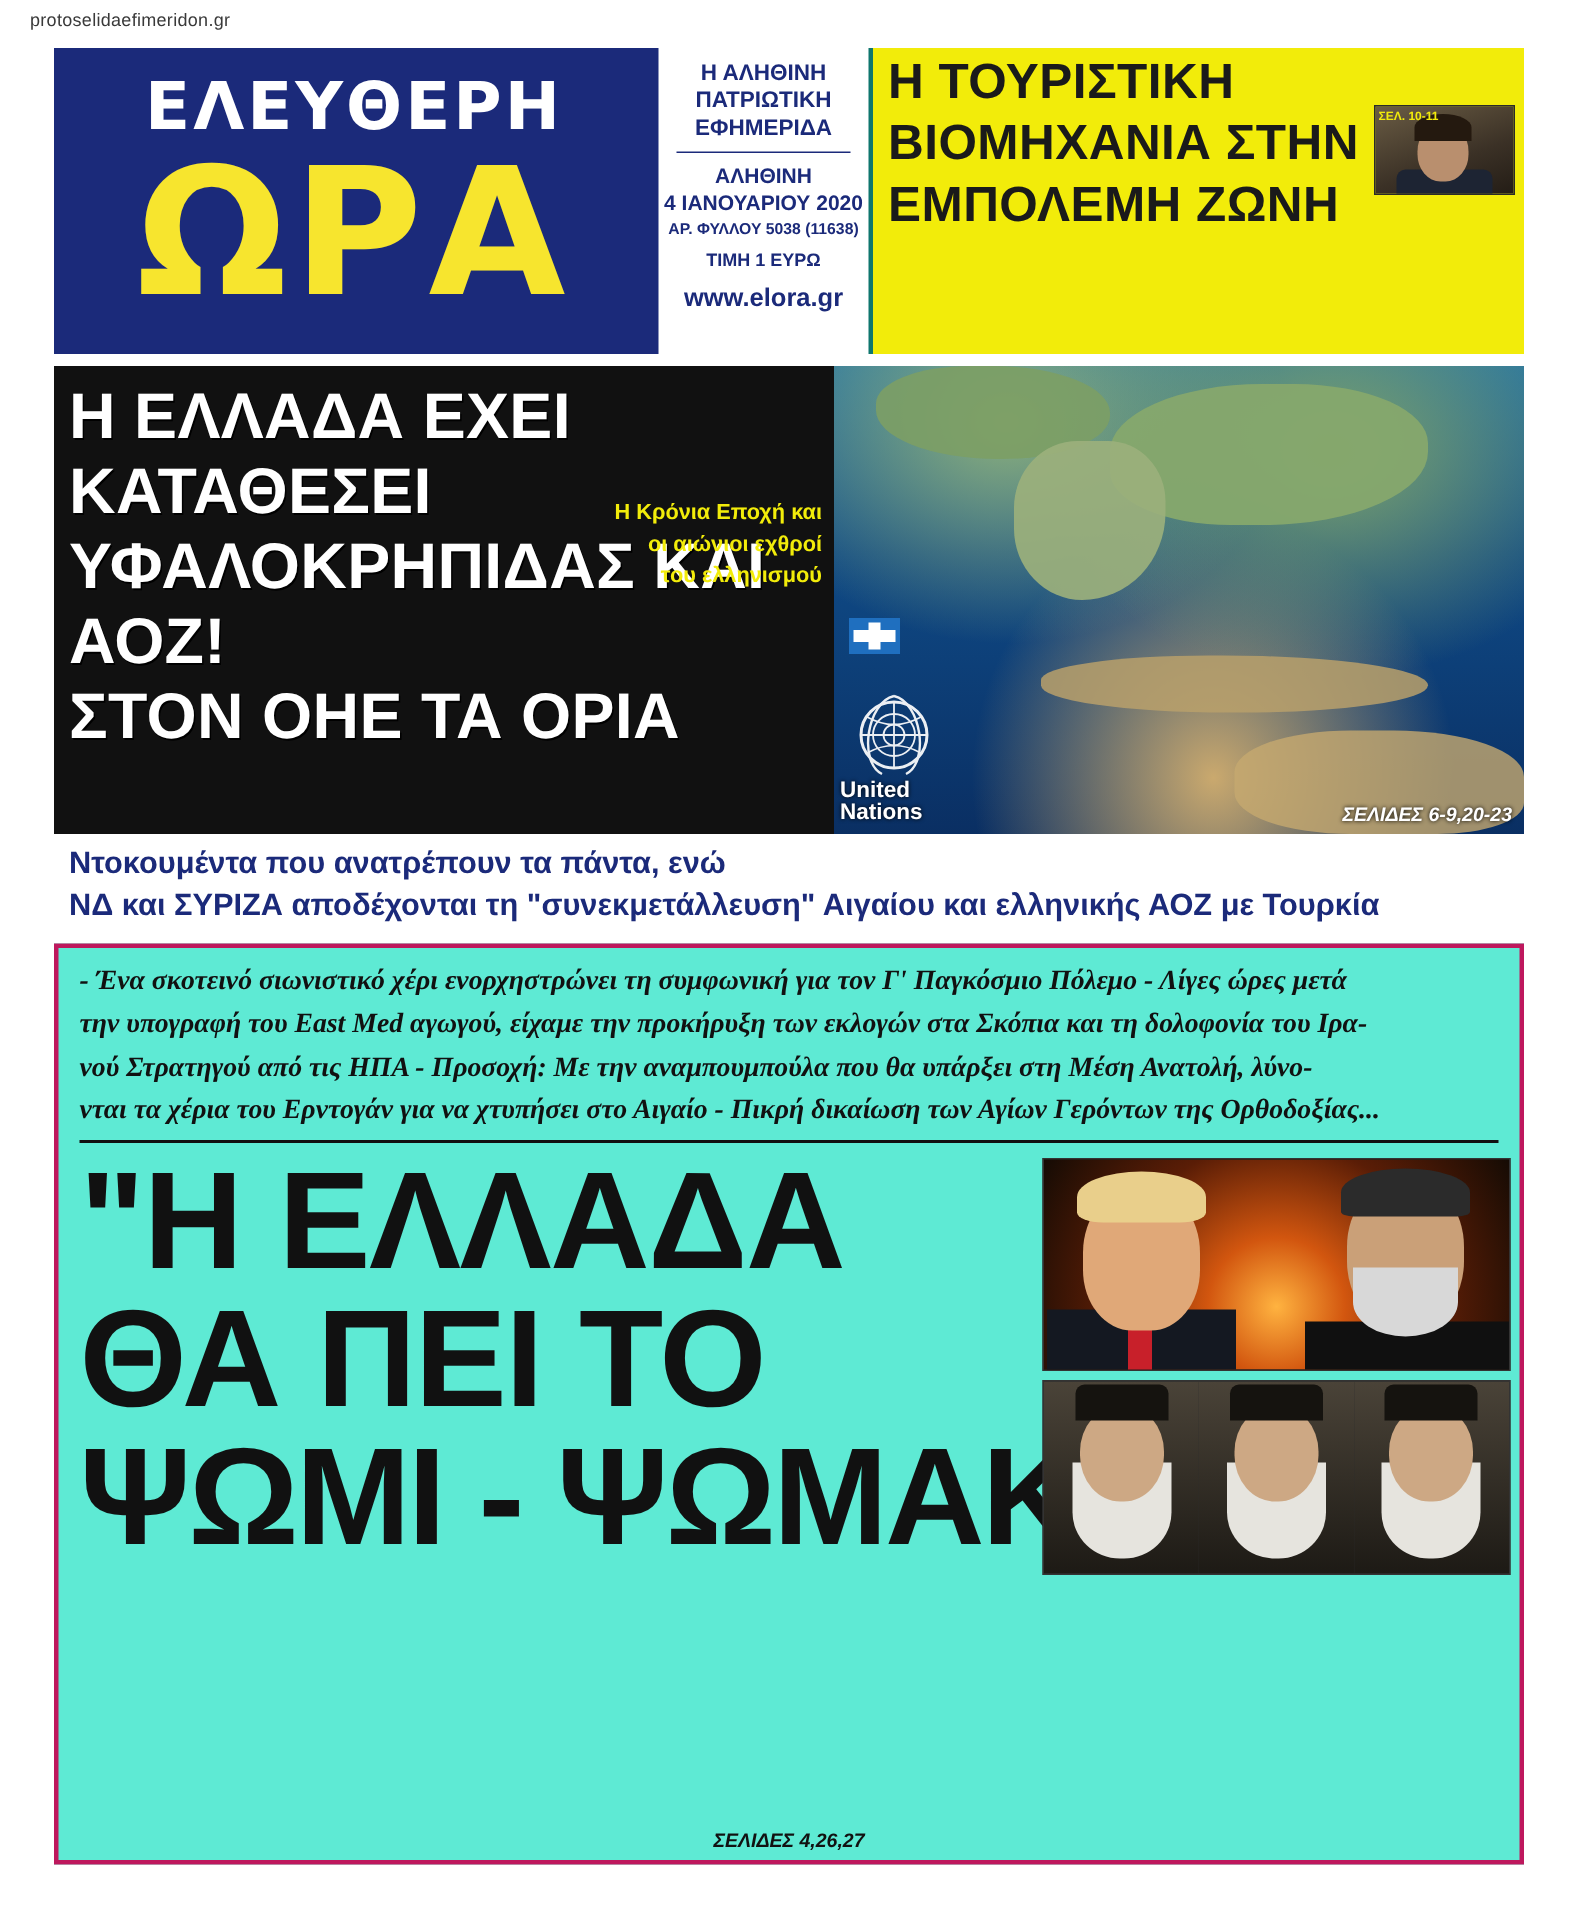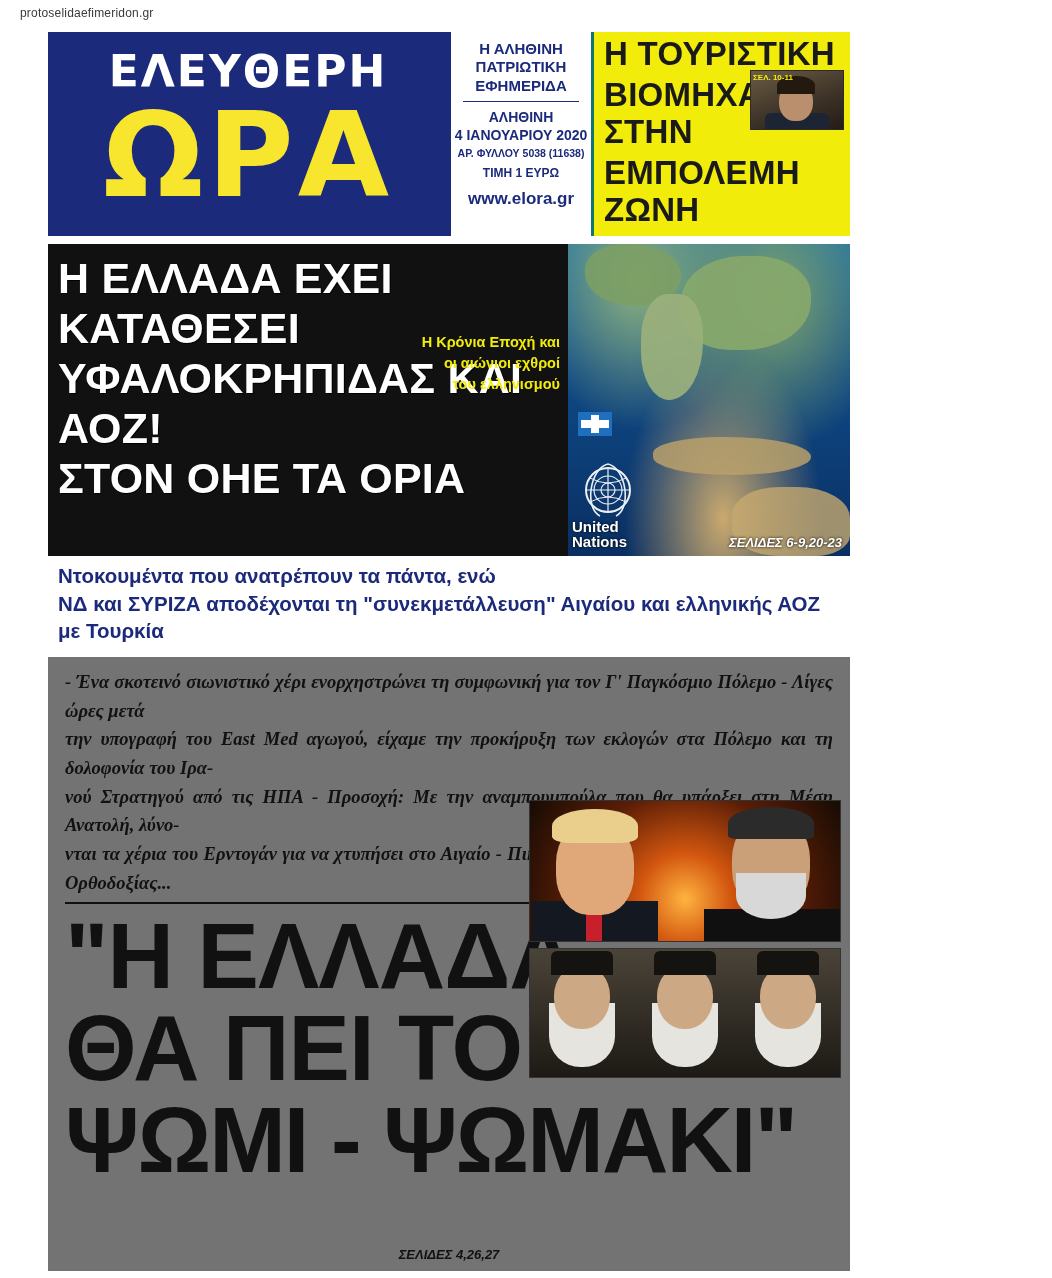--- a/index.html
+++ b/index.html
@@ -1,20 +1,20 @@
 <!DOCTYPE html>
 <html><head>
 <meta charset="utf-8">
 <style>
   html,body{margin:0;padding:0;background:#ffffff;}
   body{width:1052px;height:1278px;font-family:"Liberation Sans",sans-serif;overflow:hidden;position:relative;}
 
   .watermark{position:absolute;left:20px;top:6px;font-size:12px;color:#3a3a3a;font-family:"Liberation Sans",sans-serif;letter-spacing:0.2px;}
 
-  .page{position:absolute;left:48px;top:32px;width:802px;height:1216px;background:#ffffff;}
+  .page{position:absolute;left:36px;top:32px;width:980px;height:1216px;background:#ffffff;}
 
   
   .masthead{display:flex;height:204px;}
   .logo-box{width:400px;background:#1b2a7a;position:relative;overflow:hidden;}
   .logo-top{color:#ffffff;font-family:"DejaVu Sans",sans-serif;font-weight:bold;font-size:44px;letter-spacing:2px;text-align:center;margin-top:18px;line-height:1;}
   .logo-bottom{color:#f7e52e;font-family:"DejaVu Sans",sans-serif;font-weight:bold;font-size:118px;letter-spacing:4px;text-align:center;line-height:1;margin-top:2px;}
   .info-box{width:140px;background:#ffffff;border-left:3px solid #1b2a7a;border-right:3px solid #0f766e;text-align:center;padding-top:8px;}
   .info-strap{color:#1b2a7a;font-weight:bold;font-size:15px;line-height:1.22;}
   .info-sep{height:1px;background:#1b2a7a;margin:6px 12px;}
   .info-date{color:#1b2a7a;font-weight:bold;font-size:14px;line-height:1.3;}
@@ -51,21 +51,21 @@
   .un-label{position:absolute;left:4px;bottom:6px;color:#ffffff;font-size:15px;font-weight:bold;line-height:1.05;text-shadow:0 0 3px #000;}
   .greek-flag{position:absolute;left:10px;top:168px;width:34px;height:24px;background:#1f6fbf;}
   .greek-flag:before{content:"";position:absolute;left:13px;top:3px;width:8px;height:18px;background:#fff;}
   .greek-flag:after{content:"";position:absolute;left:3px;top:8px;width:28px;height:8px;background:#fff;}
   .pages-note{position:absolute;right:8px;bottom:6px;color:#ffffff;font-style:italic;font-weight:bold;font-size:13px;text-shadow:0 0 3px #000;}
 
   .lead-deck{background:#ffffff;padding:6px 8px 4px 10px;}
   .lead-deck p{margin:0;color:#1b2a7a;font-weight:bold;font-size:20.5px;line-height:1.35;}
 
   
-  .main{margin-top:8px;border:3px solid #737373;height:608px;position:relative;overflow:hidden;background:#737373;}
+  .main{margin-top:8px;border:3px solid #be185d;height:608px;position:relative;overflow:hidden;background:#5eead4;}
   .main-intro{padding:8px 14px 4px 14px;}
   .main-intro p{margin:0;font-family:"Liberation Serif",serif;font-style:italic;font-weight:bold;font-size:18.5px;line-height:1.55;color:#111;text-align:justify;}
   .main-intro .rule{height:2px;background:#111;margin:5px 0 0;}
   .main-head{position:relative;padding:2px 0 0 0;}
   .main-head .line{color:#111;font-weight:bold;font-size:92px;line-height:1.0;letter-spacing:-1px;padding-left:14px;}
   .main-head .line2{font-size:92px;}
   .main-head .line3{font-size:92px;letter-spacing:-2px;}
   .photo-a{position:absolute;right:6px;top:140px;width:310px;height:140px;border:1px solid #333;overflow:hidden;background:#1a1008;}
   .photo-a .fire{position:absolute;inset:0;background:radial-gradient(circle at 50% 70%, #ffb340 0%, #d2560f 25%, #5a1d06 60%, #150b04 100%);}
   .photo-a .trump-head{position:absolute;left:26px;top:18px;width:78px;height:96px;border-radius:46% 46% 42% 42%;background:#e0a878;}
@@ -166,21 +166,21 @@
 
   <div class="lead-deck">
     <p>Ντοκουμέντα που ανατρέπουν τα πάντα, ενώ</p>
     <p>ΝΔ και ΣΥΡΙΖΑ αποδέχονται τη "συνεκμετάλλευση" Αιγαίου και ελληνικής ΑΟΖ με Τουρκία</p>
   </div>
 
   <div class="main">
 
     <div class="main-intro">
       <p>- Ένα σκοτεινό σιωνιστικό χέρι ενορχηστρώνει τη συμφωνική για τον Γ' Παγκόσμιο Πόλεμο - Λίγες ώρες μετά</p>
-      <p>την υπογραφή του East Med αγωγού, είχαμε την προκήρυξη των εκλογών στα Πόλεμο και τη δολοφονία του Ιρα-</p>
+      <p>την υπογραφή του East Med αγωγού, είχαμε την προκήρυξη των εκλογών στα Σκόπια και τη δολοφονία του Ιρα-</p>
       <p>νού Στρατηγού από τις ΗΠΑ - Προσοχή: Με την αναμπουμπούλα που θα υπάρξει στη Μέση Ανατολή, λύνο-</p>
       <p>νται τα χέρια του Ερντογάν για να χτυπήσει στο Αιγαίο - Πικρή δικαίωση των Αγίων Γερόντων της Ορθοδοξίας...</p>
       <div class="rule"></div>
     </div>
 
     <div class="main-head">
       <div class="line">"Η ΕΛΛΑΔΑ</div>
       <div class="line line2">ΘΑ ΠΕΙ ΤΟ</div>
       <div class="line line3">ΨΩΜΙ - ΨΩΜΑΚΙ"</div>
     </div>

